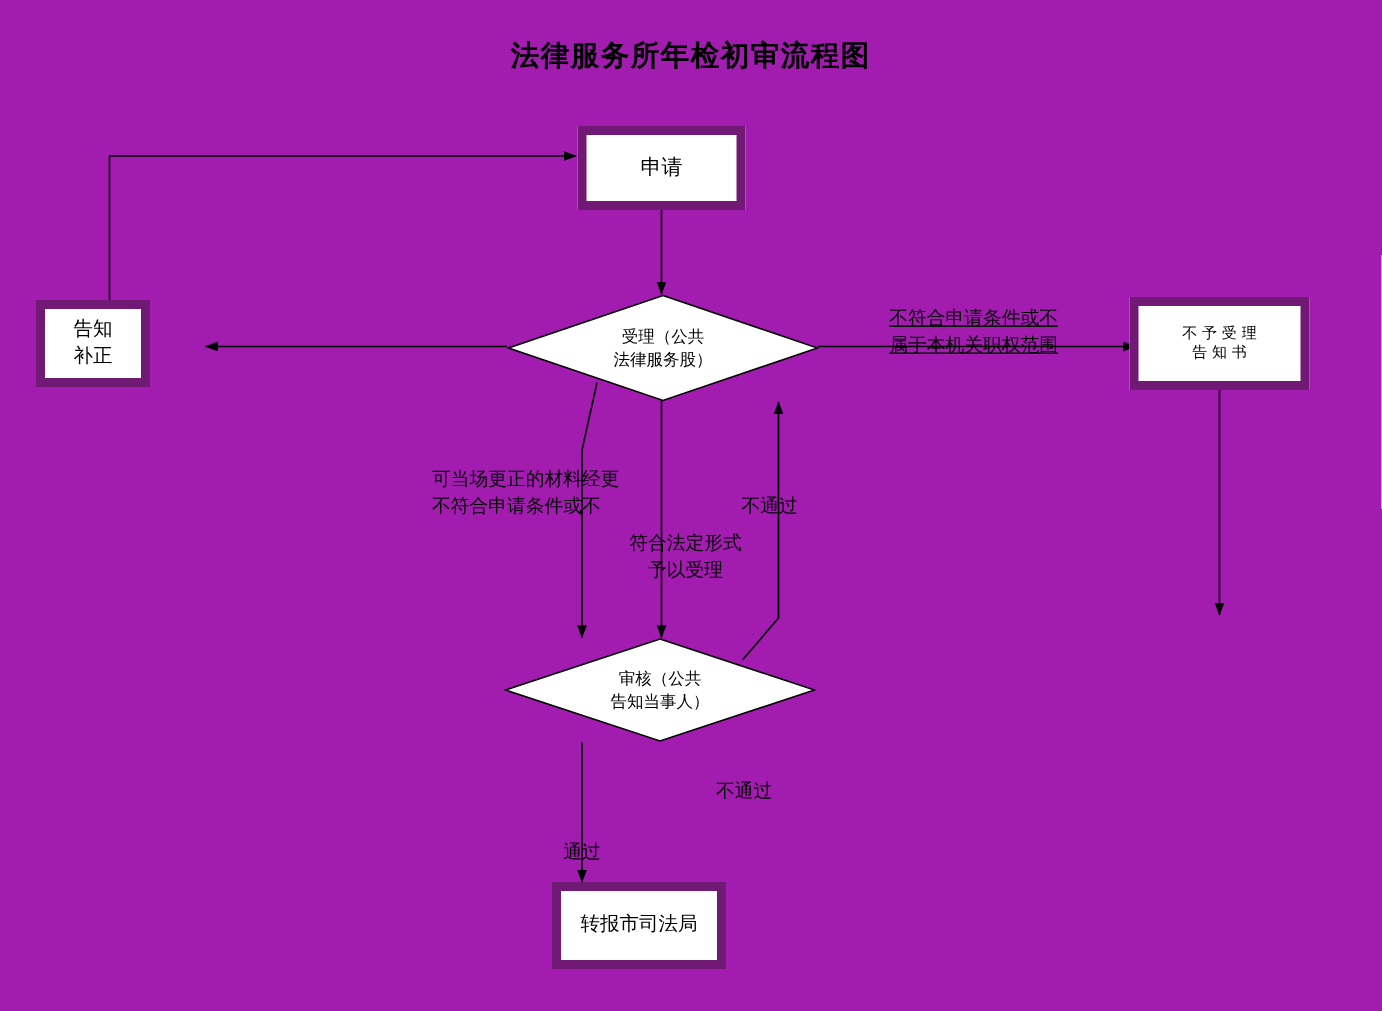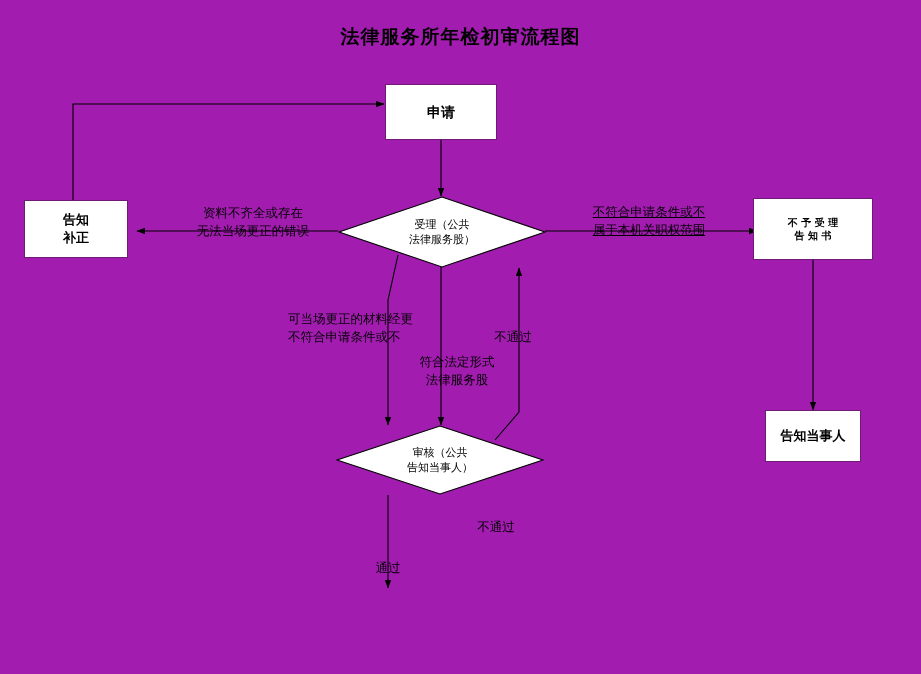--- a/index.html
+++ b/index.html
@@ -33,24 +33,23 @@
     box-sizing: border-box;
     display: flex;
     align-items: center;
     justify-content: center;
     text-align: center;
     color: #000000;
     line-height: 1.35;
     white-space: pre-line;
   }
   .box {
-    border: 1px solid #701a75;
+    border: 6px solid #701a75;
     background: #ffffff;
     font-size: 13px;
-    font-weight: bold;
   }
   .diamond-wrap {
     position: absolute;
   }
   .diamond-wrap svg {
     position: absolute;
     left: 0;
     top: 0;
   }
   .diamond-label {
@@ -114,62 +113,60 @@
 
     <polyline points="495,440 519,412 519,268" fill="none" stroke="#000000" stroke-width="1.1" marker-end="url(#arrow)"></polyline>
 
     <line x1="388" y1="495" x2="388" y2="588" stroke="#000000" stroke-width="1.1" marker-end="url(#arrow)"></line>
   </svg>
 
   <div class="node box" style="left:385px; top:84px; width:112px; height:56px; font-size:14px;">
     <span>申请</span>
   </div>
 
-  <div class="node box" style="left:24px; top:200px; width:104px; height:58px;">
+  <div class="node box" style="left:24px; top:200px; width:76px; height:58px;">
     <span>告知
 补正</span>
   </div>
 
   <div class="diamond-wrap" style="left:338px; top:196px; width:208px; height:72px;">
     <svg width="208" height="72">
       <polygon points="104,1 207,36 104,71 1,36" fill="#ffffff" stroke="#000000" stroke-width="1.1"></polygon>
     </svg>
     <div class="diamond-label">受理（公共
 法律服务股）</div>
   </div>
 
   <div class="node box" style="left:753px; top:198px; width:120px; height:62px; font-size:10px;">
     <span>不 予 受 理
 告 知 书</span>
   </div>
 
-  <div class="node box" style="left:765px; top:410px; width:96px; height:52px;">
-    <span>告知当事人</span>
-  </div>
 
   <div class="diamond-wrap" style="left:336px; top:425px; width:208px; height:70px;">
     <svg width="208" height="70">
       <polygon points="104,1 207,35 104,69 1,35" fill="#ffffff" stroke="#000000" stroke-width="1.1"></polygon>
     </svg>
     <div class="diamond-label">审核（公共
 告知当事人）</div>
   </div>
 
+  <div class="node box" style="left:368px; top:588px; width:116px; height:58px;">
+    <span>转报市司法局</span>
+  </div>
 
-  <div class="edge-label" style="left:178px; top:204px; width:150px;">资料不齐全或存在
-无法当场更正的错误</div>
 
   <div class="edge-label" style="left:573px; top:203px; width:152px;text-decoration:underline;">不符合申请条件或不
 属于本机关职权范围</div>
 
   <div class="edge-label" style="left:288px; top:310px; width:170px; text-align:left;">可当场更正的材料经更
 不符合申请条件或不</div>
 
   <div class="edge-label" style="left:405px; top:353px; width:104px;">符合法定形式
-法律服务股</div>
+予以受理</div>
 
   <div class="edge-label" style="left:485px; top:328px; width:56px;">不通过</div>
 
   <div class="edge-label" style="left:360px; top:518px; width:56px;margin-top:41px;">通过</div>
 
   <div class="edge-label" style="left:468px; top:518px; width:56px;">不通过</div>
 
 </div>
 
 </body></html>

